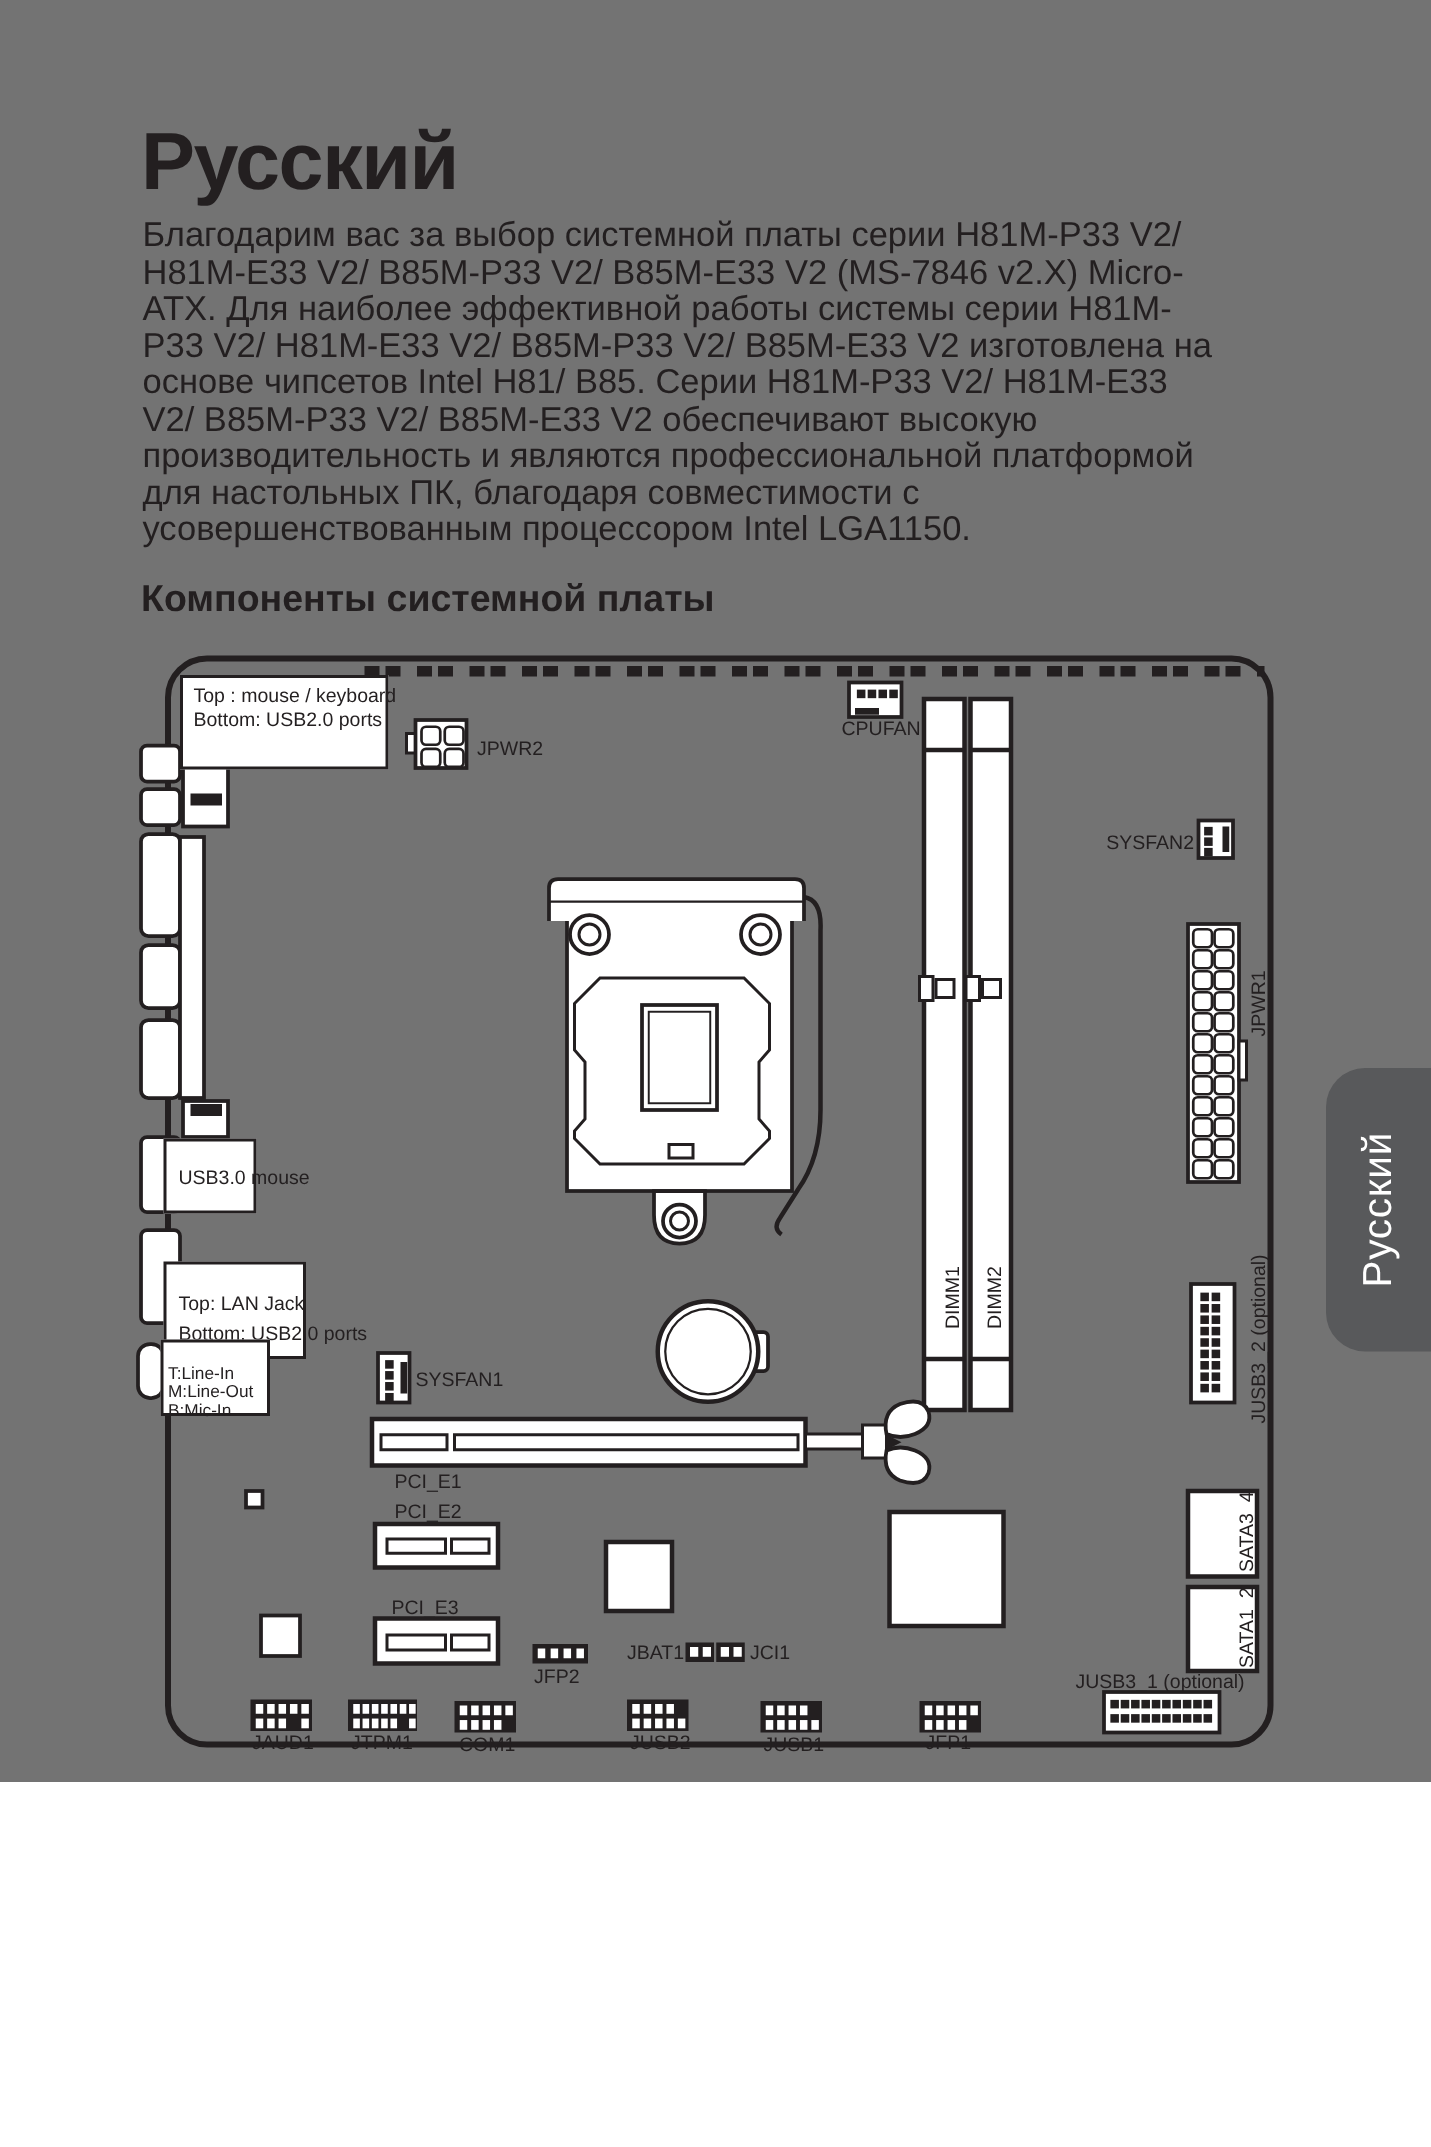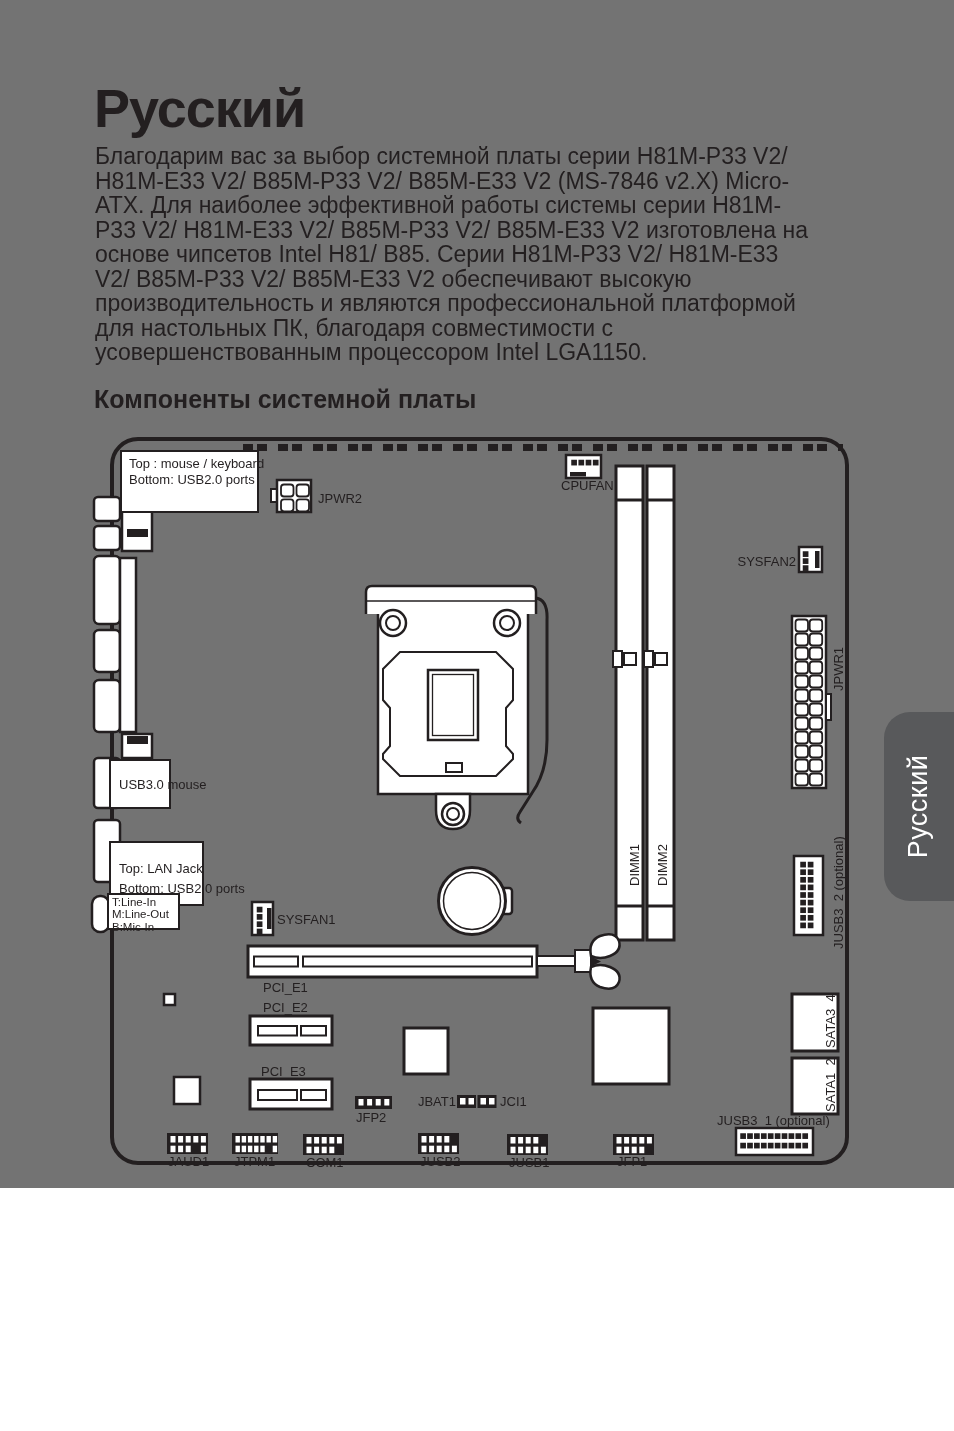--- a/index.html
+++ b/index.html
@@ -11,21 +11,21 @@
   #intro{position:absolute;left:95px;top:144px;width:716px;font-size:23px;line-height:24.5px;z-index:2;}
   h2#section{position:absolute;left:94px;top:385px;margin:0;font-size:25px;font-weight:bold;z-index:2;}
   .callout{position:absolute;background:#fff;border:2.5px solid #231f20;z-index:3;
         font-size:13px;line-height:16px;white-space:nowrap;}
   .callout div{white-space:nowrap;}
   #co-rear-top{left:120px;top:450px;width:128px;height:39px;padding:4px 0 16px 7px;}
   #co-rear-video{left:126px;top:558px;width:146px;height:135px;padding:34px 0 0 6px;line-height:15.5px;}
   #co-rear-video div:nth-child(3){margin-top:7px;}
   #co-rear-usb3{left:109px;top:759px;width:50px;height:30px;padding:16px 0 0 8px;}
   #co-rear-lan{left:109px;top:819px;width:83px;height:45px;padding:16px 0 0 8px;line-height:20px;margin-top:22px;}
-  #co-rear-audio{left:107px;top:893px;width:66px;height:32px;padding:1px 0 0 3px;
+  #co-rear-audio{left:107px;top:893px;width:66px;height:32px;padding:15px 0 0 3px;
         font-size:11.5px;line-height:12.3px;}
   #side-tab{position:absolute;right:0;top:712px;width:70px;height:189px;background:#58595b;
         border-radius:26px 0 0 26px;z-index:4;display:flex;align-items:center;justify-content:center;}
   #side-tab span{transform:rotate(-90deg);color:#fff;font-size:27px;letter-spacing:0.5px;white-space:nowrap;}
   #footer-rule{position:absolute;left:95px;top:1361px;width:766px;height:3px;background:#8f8f8f;z-index:2;}
   #page-number{position:absolute;left:0;top:1371px;width:954px;text-align:center;font-size:20px;z-index:2;}
   
   .ln{stroke:#231f20;fill:none;}
   .wf{fill:#ffffff;}
   .bf{fill:#231f20;stroke:none;}

